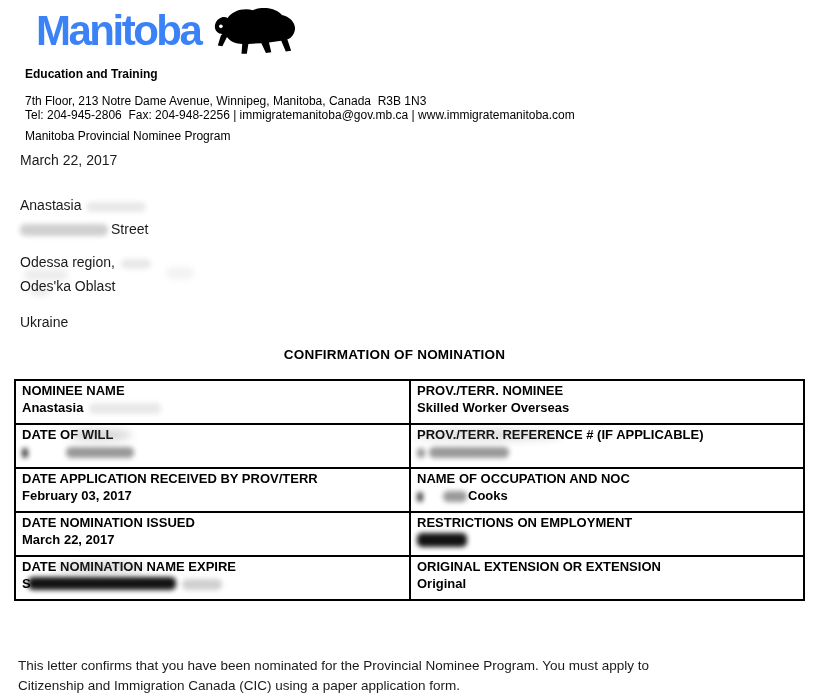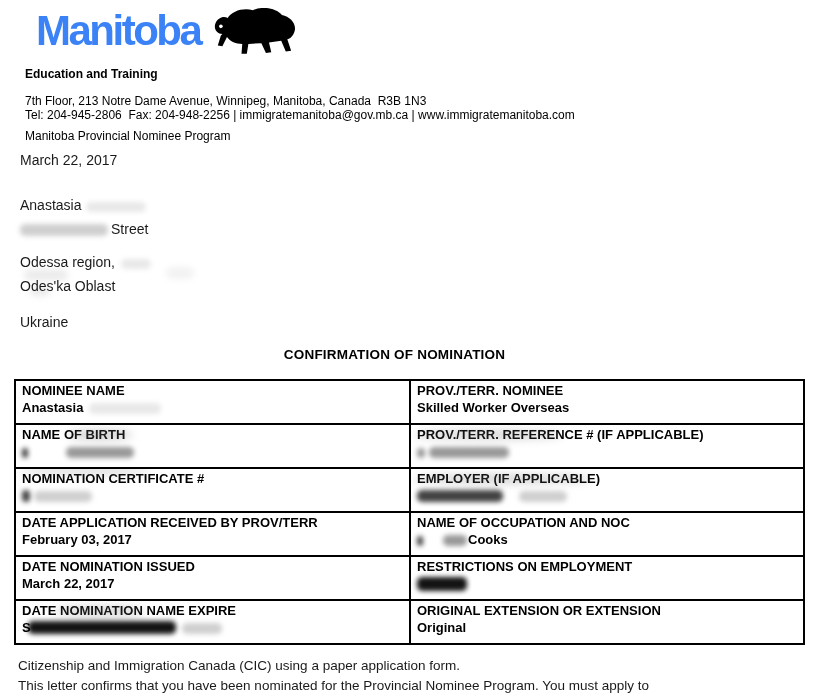--- a/index.html
+++ b/index.html
@@ -100,46 +100,30 @@
         </div>
       </td>
       <td class="col-r">
         <div class="cl">PROV./TERR. NOMINEE</div>
         <div class="cv">Skilled Worker Overseas</div>
       </td>
     </tr>
     <tr>
       <td>
         <span class="smudge" style="left:52px;top:5px;width:64px;height:10px;opacity:.35"></span>
-        <div class="cl">NAME OF BIRTH</div>
+        <div class="cl">DATE OF WILL</div>
         <div class="cv">
           <span class="redact rd-dark" style="width:6px;height:10px"></span><span class="redact rd-mid" style="width:68px;height:11px;margin-left:38px"></span>
         </div>
       </td>
       <td>
         <span class="smudge" style="left:2px;top:5px;width:150px;height:10px;opacity:.28"></span>
         <div class="cl">PROV./TERR. REFERENCE # (IF APPLICABLE)</div>
         <div class="cv">
           <span class="redact rd-mid" style="width:8px;height:10px"></span><span class="redact rd-mid" style="width:80px;height:11px;margin-left:4px"></span>
-        </div>
-      </td>
-    </tr>
-    <tr>
-      <td>
-        <span class="smudge" style="left:4px;top:-2px;width:130px;height:8px;opacity:.25"></span>
-        <div class="cl">NOMINATION CERTIFICATE #</div>
-        <div class="cv">
-          <span class="redact rd-dark" style="width:8px;height:12px"></span><span class="redact rd-light" style="width:58px;height:11px;margin-left:4px"></span>
-        </div>
-      </td>
-      <td>
-        <span class="smudge" style="left:2px;top:5px;width:180px;height:10px;opacity:.3"></span>
-        <div class="cl">EMPLOYER (IF APPLICABLE)</div>
-        <div class="cv">
-          <span class="redact rd-dark" style="width:86px;height:12px"></span><span class="redact rd-light" style="width:48px;height:11px;margin-left:16px"></span>
         </div>
       </td>
     </tr>
     <tr>
       <td>
         <div class="cl">DATE APPLICATION RECEIVED BY PROV/TERR</div>
         <div class="cv">February 03, 2017</div>
       </td>
       <td>
         <div class="cl">NAME OF OCCUPATION AND NOC</div>
@@ -170,18 +154,18 @@
       </td>
       <td>
         <div class="cl">ORIGINAL EXTENSION OR EXTENSION</div>
         <div class="cv">Original</div>
       </td>
     </tr>
   </tbody>
     </table>
 
   <div class="footer">
+    <div>This letter confirms that you have been nominated for the Provincial Nominee Program. You must apply to</div>
     <div>Citizenship and Immigration Canada (CIC) using a paper application form.</div>
-    <div>This letter confirms that you have been nominated for the Provincial Nominee Program. You must apply to</div>
     <div class="b">Please note this nomination is not valid for Express Entry.</div>
   </div>
 
 </div>
 
 </body></html>

